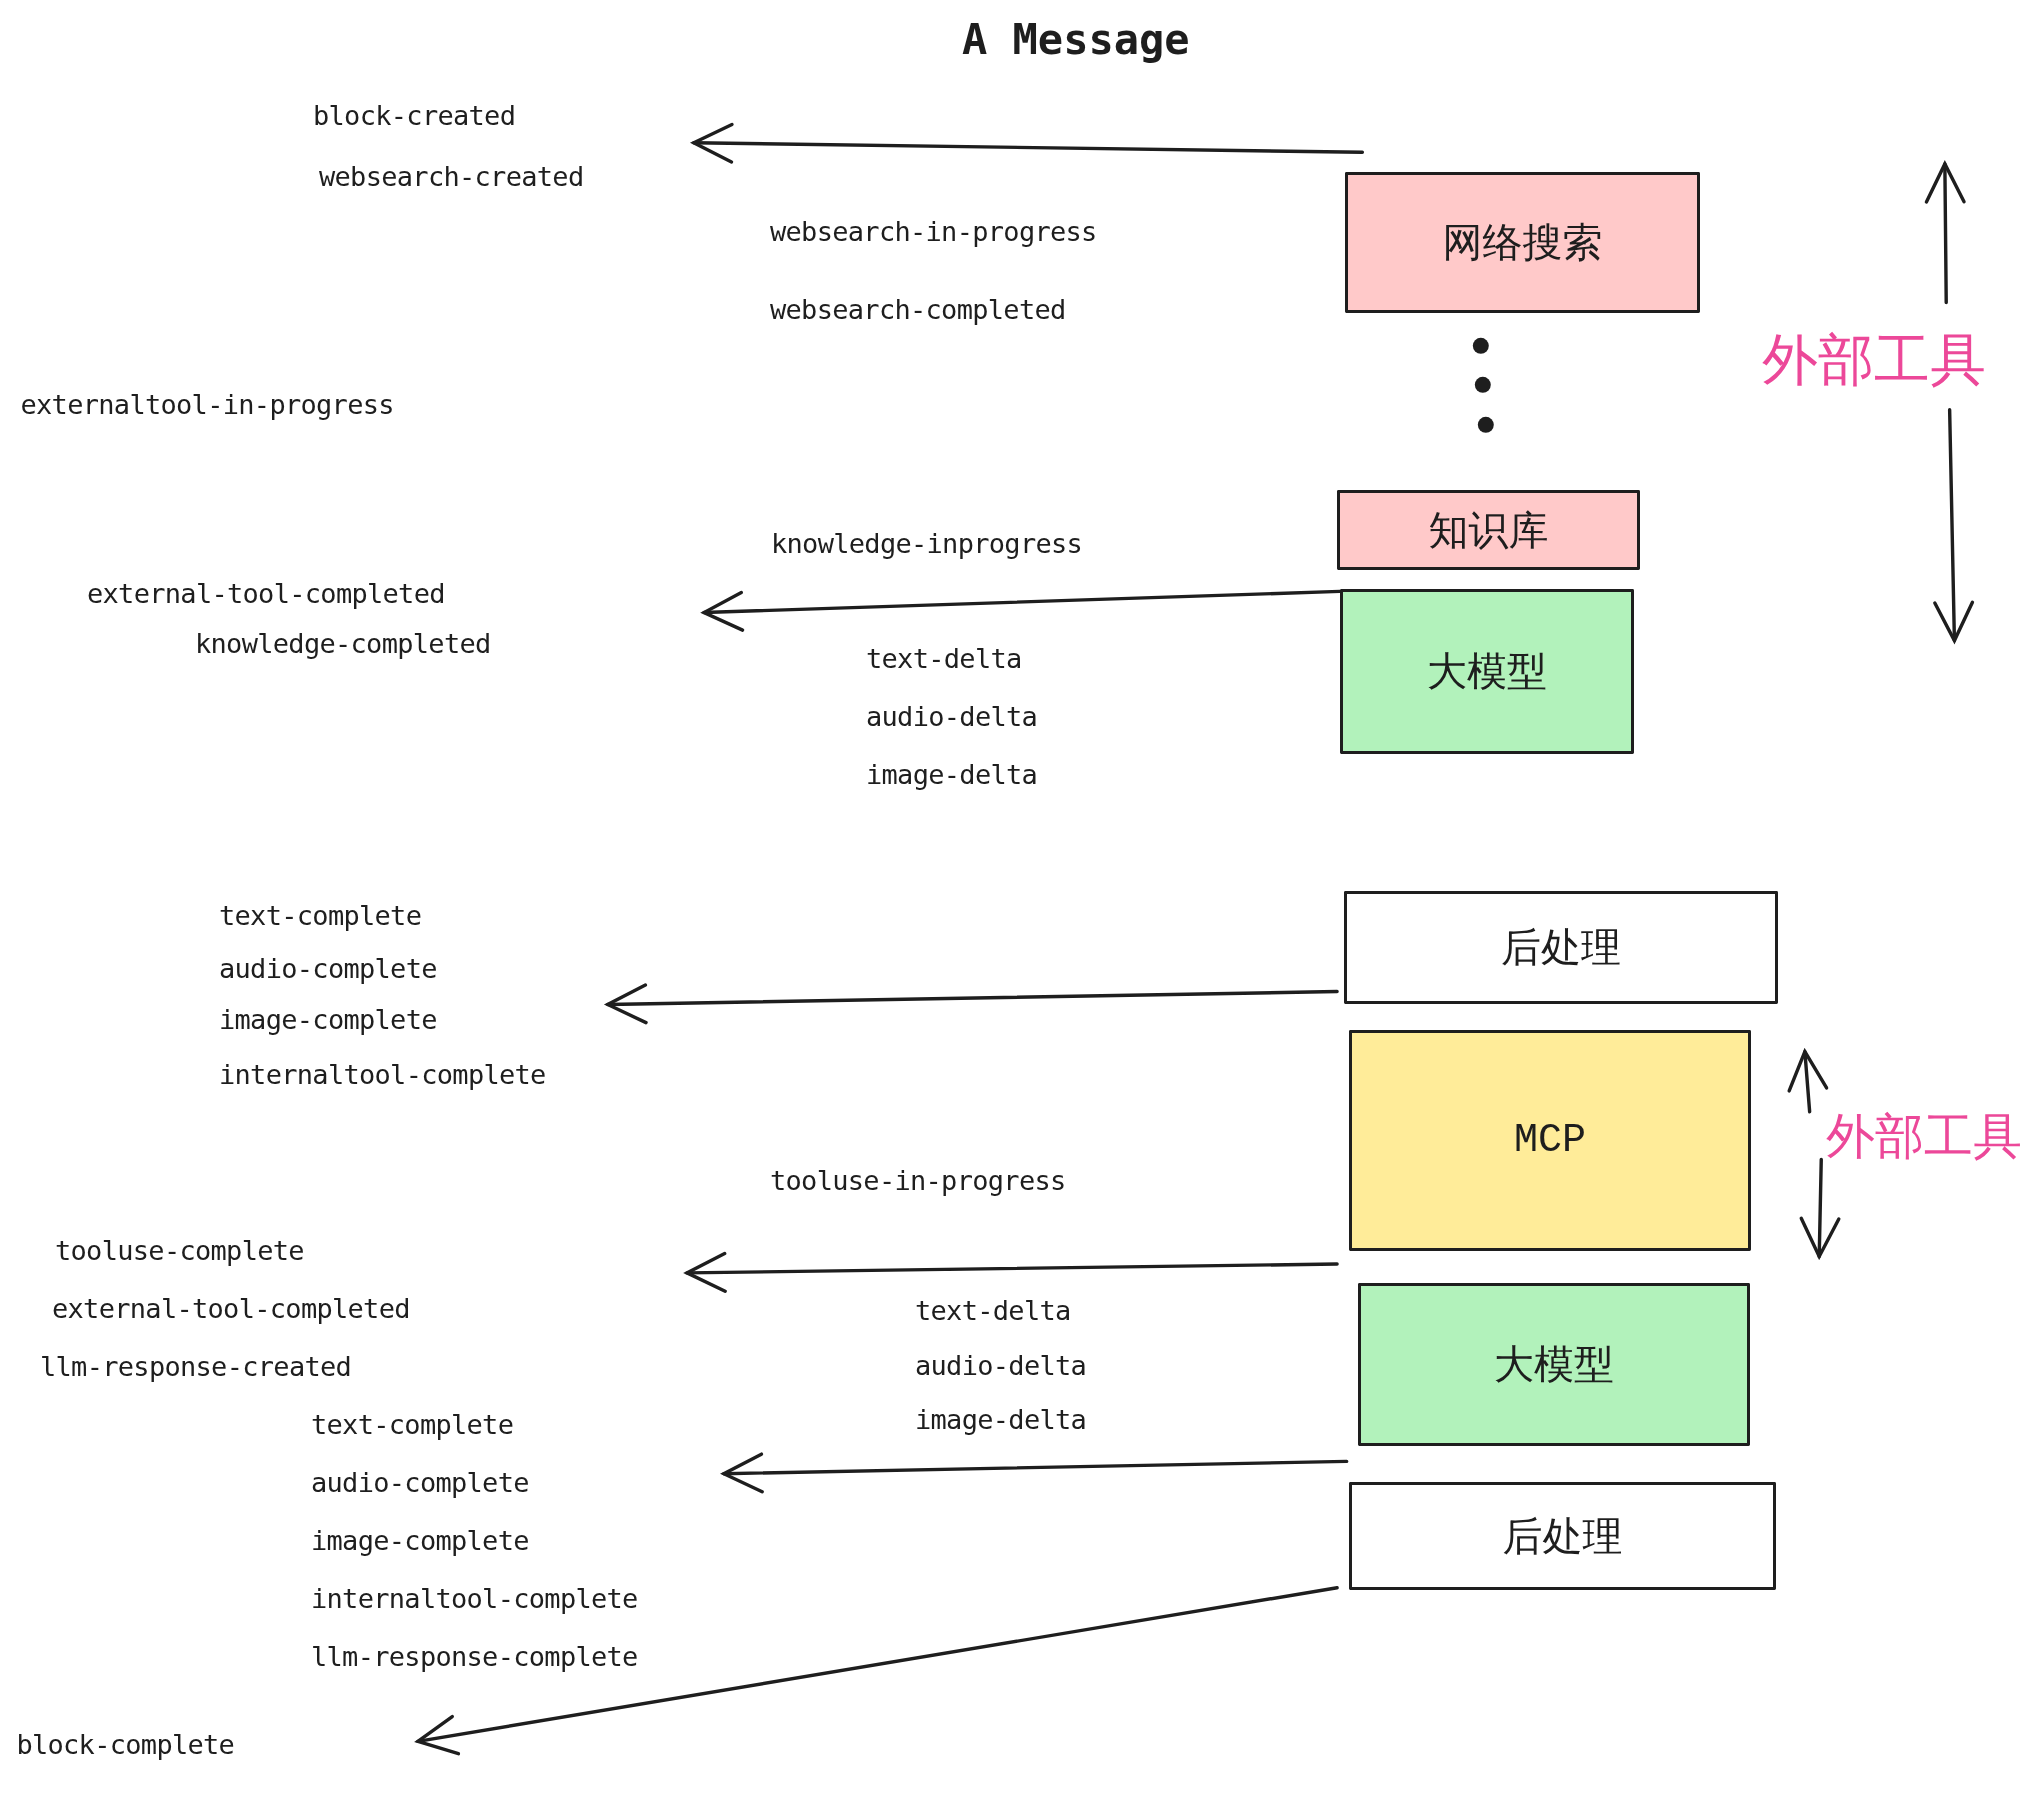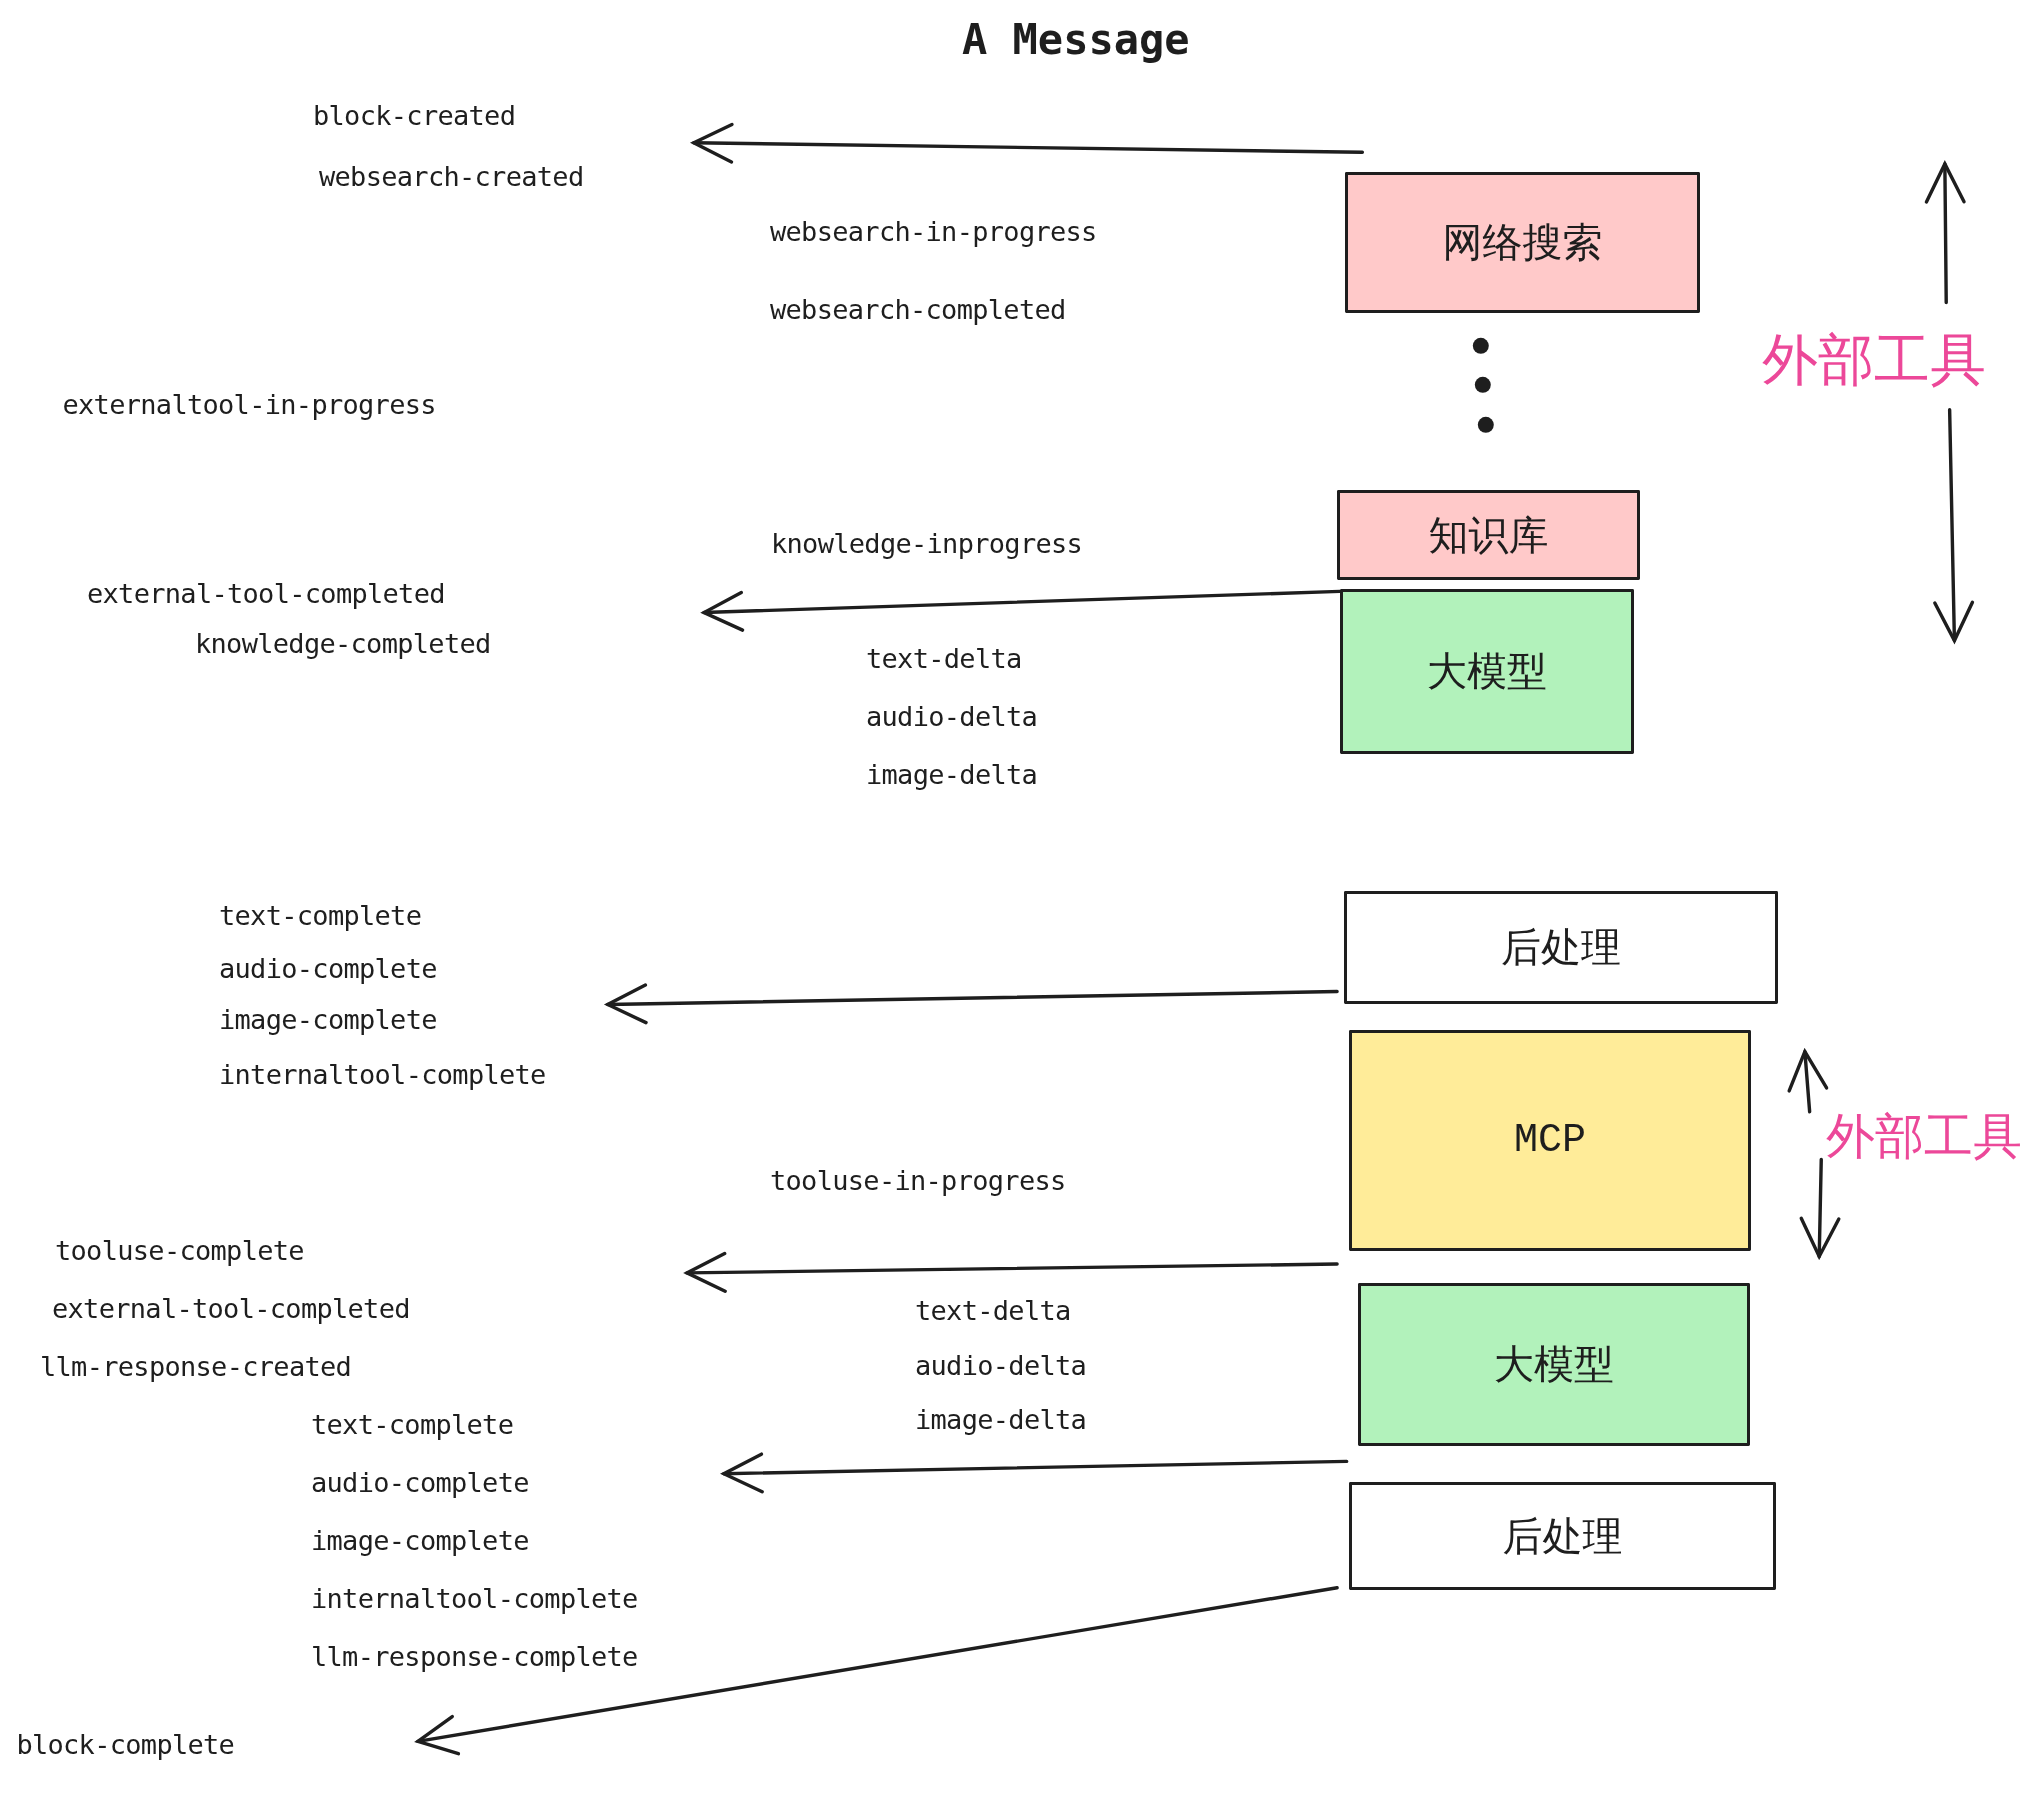--- a/index.html
+++ b/index.html
@@ -68,21 +68,21 @@
       <path d="M2833.3 883.0 L2862 938 L2888.4 881.9" stroke="#1e1e1e" stroke-width="5" fill="none" stroke-linecap="round"></path>
       <path d="M2650 1628 L2643 1540" stroke="#1e1e1e" stroke-width="5" fill="none" stroke-linecap="round"></path>
       <path d="M2674.8 1593.2 L2643 1540 L2620.0 1597.6" stroke="#1e1e1e" stroke-width="5" fill="none" stroke-linecap="round"></path>
       <path d="M2667 1698 L2664 1840" stroke="#1e1e1e" stroke-width="5" fill="none" stroke-linecap="round"></path>
       <path d="M2637.7 1783.9 L2664 1840 L2692.7 1785.0" stroke="#1e1e1e" stroke-width="5" fill="none" stroke-linecap="round"></path>
     </svg>
   <div class="title" id="title-node" style="left: 962px; top: 39px;">A Message</div>
 <div class="box" style="left: 1345px; top: 172px; width: 355px; height: 141px; background: rgb(255, 201, 201);">
       <span class="box-label">网络搜索</span>
     </div>
-    <div class="box" style="left: 1337px; top: 490px; width: 303px; height: 90px; background: rgb(255, 201, 201);">
+    <div class="box" style="left: 1337px; top: 490px; width: 303px; height: 80px; background: rgb(255, 201, 201);">
       <span class="box-label">知识库</span>
     </div>
     <div class="box" style="left: 1340px; top: 589px; width: 294px; height: 165px; background: rgb(178, 242, 187);">
       <span class="box-label">大模型</span>
     </div>
     <div class="box" style="left: 1344px; top: 891px; width: 434px; height: 113px; background: rgb(255, 255, 255);">
       <span class="box-label">后处理</span>
     </div>
     <div class="box" style="left: 1349px; top: 1030px; width: 402px; height: 221px; background: rgb(255, 236, 153);">
       <span class="box-label">MCP</span>
@@ -90,21 +90,21 @@
     <div class="box" style="left: 1358px; top: 1283px; width: 392px; height: 163px; background: rgb(178, 242, 187);">
       <span class="box-label">大模型</span>
     </div>
     <div class="box" style="left: 1349px; top: 1482px; width: 427px; height: 108px; background: rgb(255, 255, 255);">
       <span class="box-label">后处理</span>
     </div>
     <div class="event-label" style="left: 313px; top: 115px;">block-created</div>
     <div class="event-label" style="left: 313px; top: 176px; margin-left: 6px;">websearch-created</div>
     <div class="event-label" style="left: 770px; top: 231px;">websearch-in-progress</div>
     <div class="event-label" style="left: 770px; top: 309px;">websearch-completed</div>
-    <div class="event-label" style="left: 20.5px; top: 404px; margin-left: 42px;">externaltool-in-progress</div>
+    <div class="event-label" style="left: 20.5px; top: 404px;">externaltool-in-progress</div>
     <div class="event-label" style="left: 771px; top: 543px;">knowledge-inprogress</div>
     <div class="event-label" style="left: 87px; top: 593px;">external-tool-completed</div>
     <div class="event-label" style="left: 195px; top: 643px;">knowledge-completed</div>
     <div class="event-label" style="left: 866px; top: 658px;">text-delta</div>
     <div class="event-label" style="left: 866px; top: 716px;">audio-delta</div>
     <div class="event-label" style="left: 866px; top: 774px;">image-delta</div>
     <div class="event-label" style="left: 219px; top: 915px;">text-complete</div>
     <div class="event-label" style="left: 219px; top: 968px;">audio-complete</div>
     <div class="event-label" style="left: 219px; top: 1019px;">image-complete</div>
     <div class="event-label" style="left: 219px; top: 1074px;">internaltool-complete</div>

